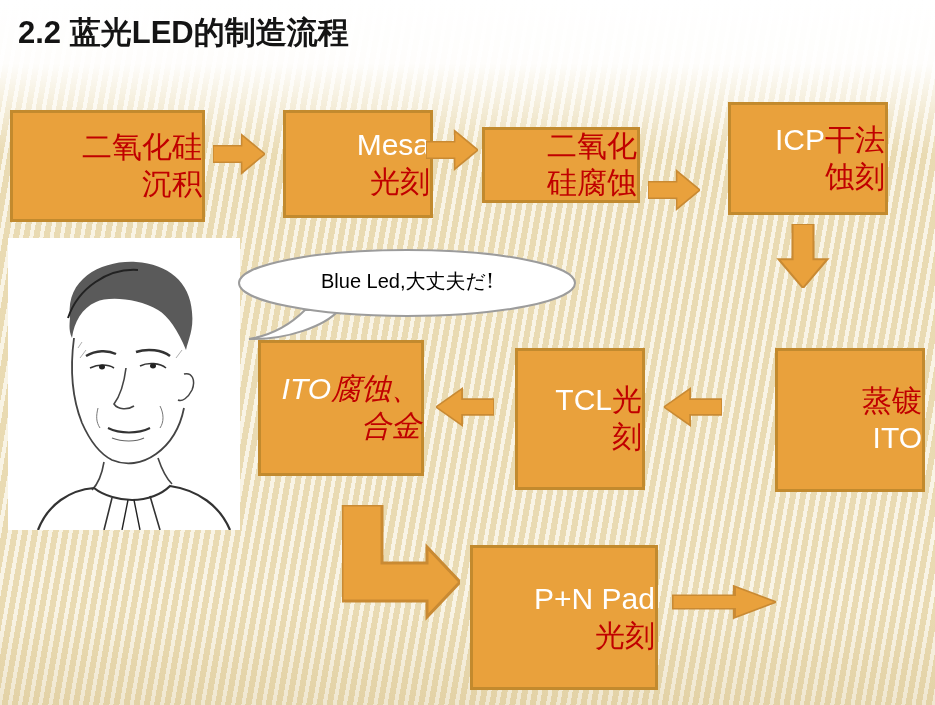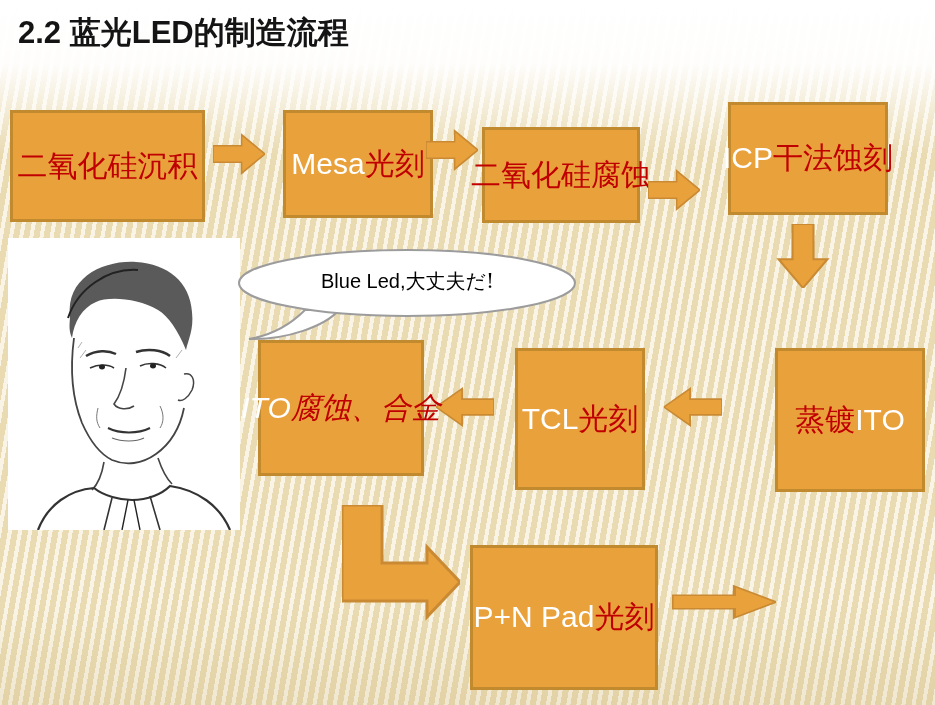--- a/index.html
+++ b/index.html
@@ -14,22 +14,22 @@
       #F2E7C6;
     font-family:"Liberation Sans", sans-serif;
   }
   .slide-title {
     position:absolute; left:18px; top:12px;
     font-size:31px; font-weight:bold; color:#141414;
     font-family:"Liberation Sans", sans-serif;
   }
   .flowbox {
     position:absolute; background:#E9A13C; border:3px solid #C28A2E;
-    box-sizing:border-box; display:flex; flex-direction:row;
-    align-items:center; justify-content:center; text-align:center;
+    box-sizing:border-box; display:flex; flex-direction:column;
+    align-items:flex-end; justify-content:center; text-align:center;
     line-height:1.22;
   }
   .fb-line { white-space:nowrap; }
   .t-red   { color:#C00000; font-family:"DejaVu Serif", serif; font-size:30px; }
   .t-white { color:#FFFFFF; font-family:"Liberation Sans", sans-serif; font-size:30px; }
   .arrow { position:absolute; display:block; }
   .portrait {
     position:absolute; left:8px; top:238px; width:232px; height:292px;
     background:#ffffff;
   }
@@ -59,21 +59,21 @@
 
   <div class="flowbox" style="left:270px;top:110px;width:150px;height:108px;margin-left:13px;">
     <div class="fb-line"><span class="t-white">Mesa</span></div>
     <div class="fb-line"><span class="t-red">光刻</span></div>
   </div>
 
   <svg class="arrow" style="left:426px;top:128px;width:52px;height:44px;" viewBox="0 0 100 80" preserveAspectRatio="none">
     <polygon points="0,25 55,25 55,5 100,40 55,75 55,55 0,55" fill="#E9A13C" stroke="#C98A33" stroke-width="3"></polygon>
   </svg>
 
-  <div class="flowbox" style="left:482px;top:127px;width:158px;height:96px;">
+  <div class="flowbox" style="left:482px;top:127px;width:158px;height:76px;">
     <div class="fb-line"><span class="t-red">二氧化</span></div>
     <div class="fb-line"><span class="t-red">硅腐蚀</span></div>
   </div>
 
   <svg class="arrow" style="left:648px;top:168px;width:52px;height:44px;" viewBox="0 0 100 80" preserveAspectRatio="none">
     <polygon points="0,25 55,25 55,5 100,40 55,75 55,55 0,55" fill="#E9A13C" stroke="#C98A33" stroke-width="3"></polygon>
   </svg>
 
   <div class="flowbox" style="left:728px;top:102px;width:160px;height:113px;">
     <div class="fb-line"><span class="t-white">ICP</span><span class="t-red">干法</span></div>

